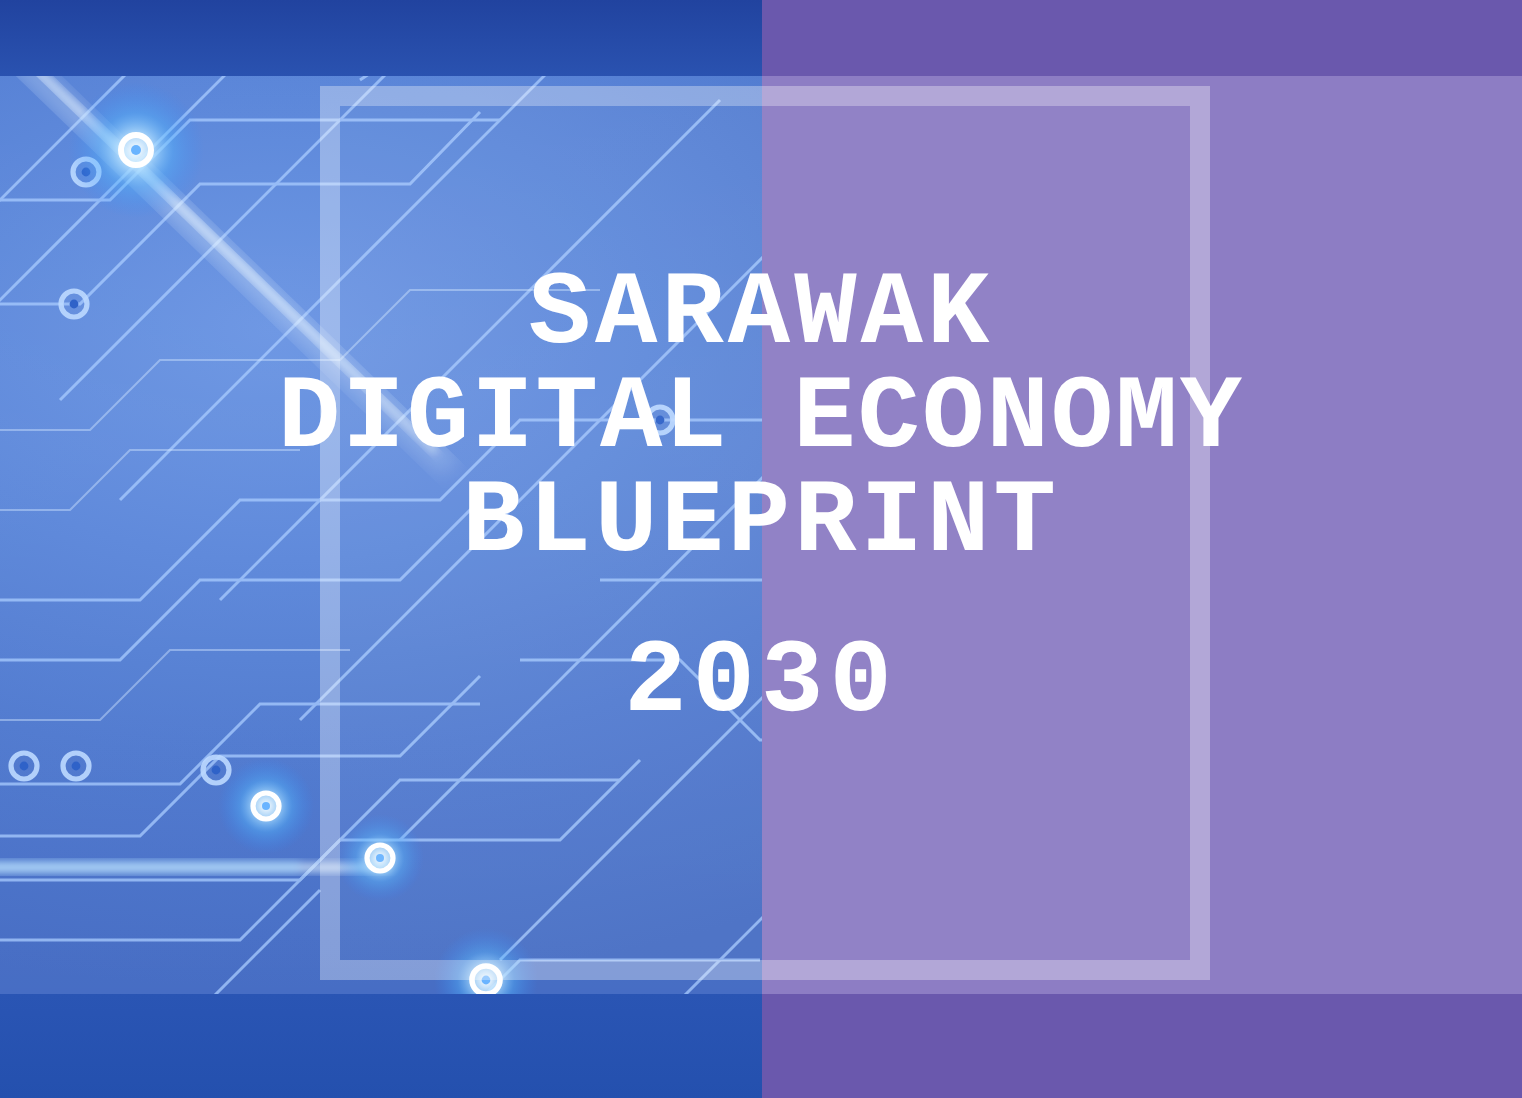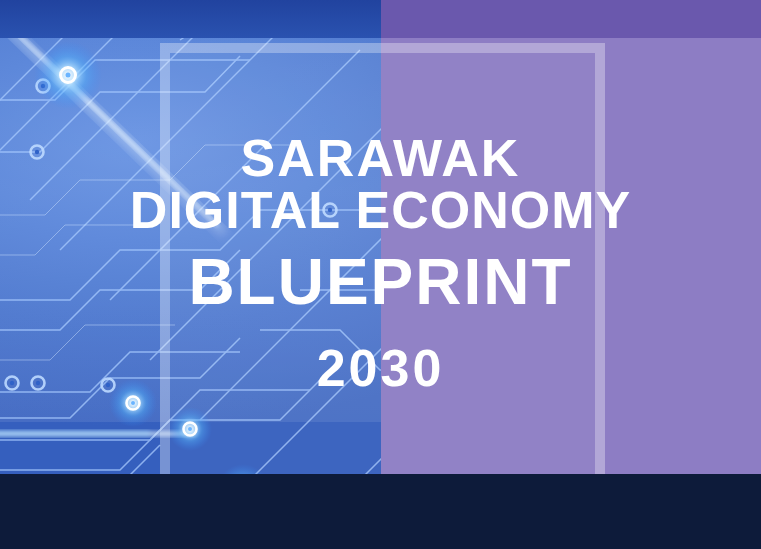--- a/index.html
+++ b/index.html
@@ -1,17 +1,17 @@
 <!DOCTYPE html>
 <html><head>
 <meta charset="utf-8">
 <style>
   html,body{margin:0;padding:0;background:#0d1b3a;}
-  #stage{position:relative;width:761px;height:474px;overflow:hidden;
-         font-family:Liberation Sans, sans-serif;}
+  #stage{position:relative;width:761px;height:549px;overflow:hidden;
+         font-family:Liberation Mono, monospace;}
 
   
   .layer{position:absolute;inset:0;}
   #bg-base{background:
       radial-gradient(ellipse 70% 60% at 18% 30%, #5b8ae0 0%, #4a7ad6 35%, #3e6cca 65%, #355fbe 100%),
       linear-gradient(180deg,#3f6fcd 0%,#4a7ad6 50%,#3c68c6 100%);}
 
   
   #bg-midwash{top:38px;bottom:52px;
       background:linear-gradient(180deg,
@@ -42,21 +42,21 @@
       background:rgba(255,255,255,.045);}
 
   
   #title-block{position:absolute;left:0;right:0;top:132px;text-align:center;
       color:#ffffff;font-weight:900;letter-spacing:.5px;
       text-transform:uppercase;line-height:1.0;
       -webkit-font-smoothing:antialiased;}
   .tline{display:block;white-space:nowrap;}
   #line1{font-size:52px;letter-spacing:2px;}
   #line2{font-size:52px;letter-spacing:1px;}
-  #line3{font-size:64px;letter-spacing:2px;margin-top:14px;}
+  #line3{font-size:52px;letter-spacing:2px;}
   #line4{font-size:52px;letter-spacing:3px;margin-top:28px;}
 </style>
 </head>
 <body>
 
 <div id="stage">
 
   <div class="layer" id="bg-base"></div>
   <div class="layer" id="bg-midwash"></div>
 

